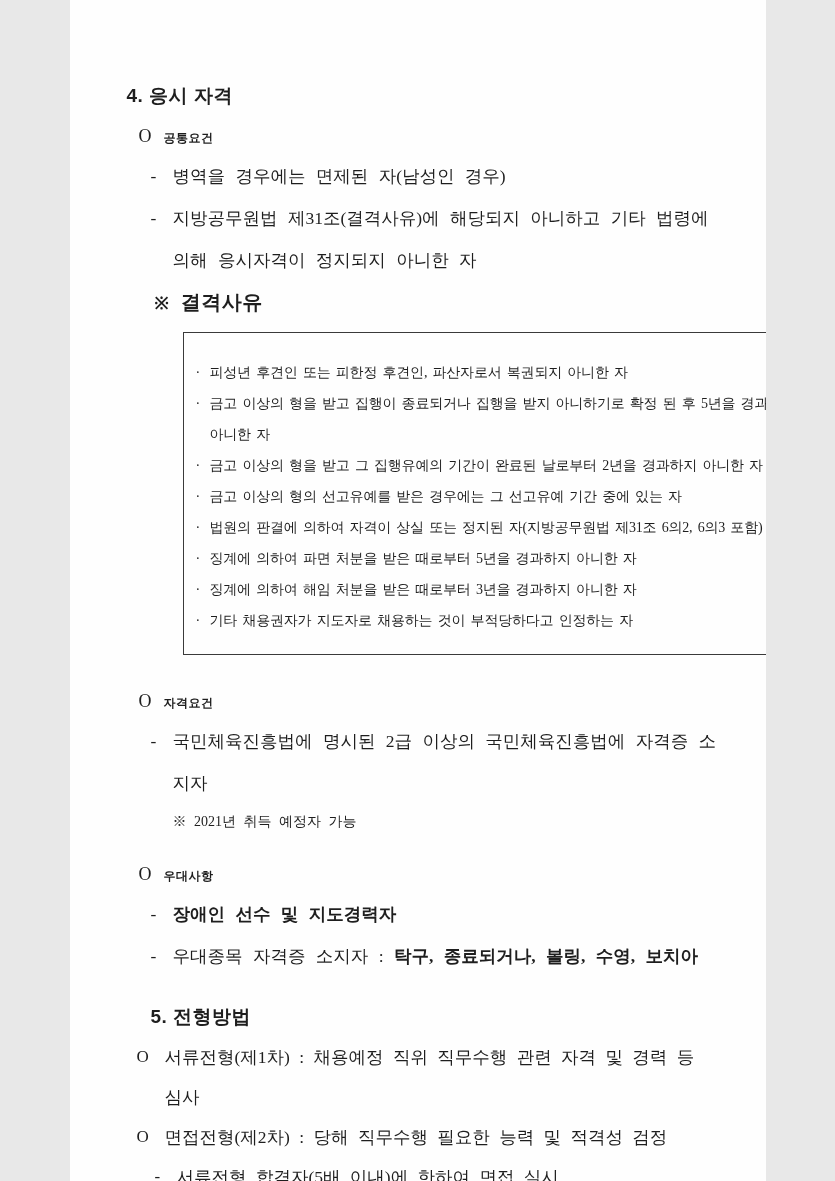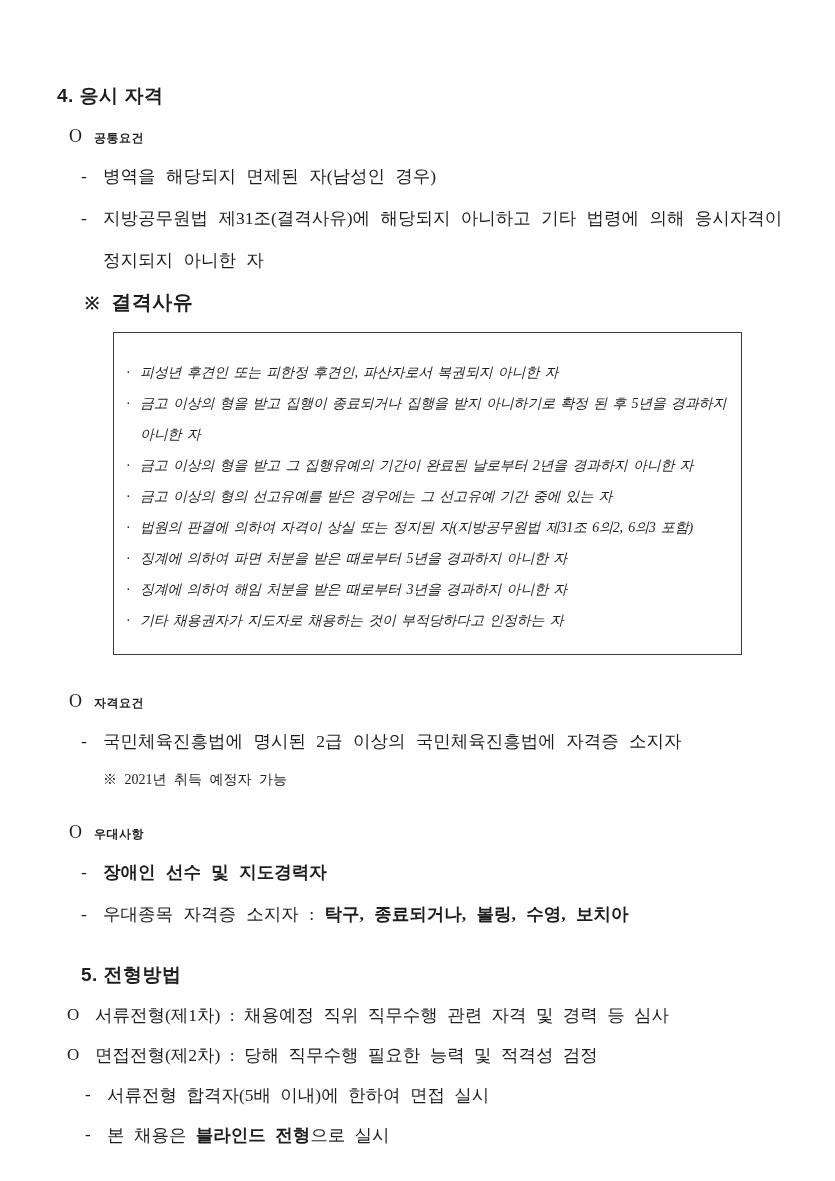--- a/index.html
+++ b/index.html
@@ -1,18 +1,18 @@
 <!DOCTYPE html>
 <html><head>
 <meta charset="utf-8">
 <style>
   html,body{margin:0;padding:0;background:#e8e8e8;}
   .page{
     position:relative;
-    width:835px;height:1181px;
+    width:696px;height:1181px;
     margin:0 auto;
     background:#fefefe;
     color:#1e1e1e;
     font-family:"Liberation Serif", serif;
     overflow:hidden;
     box-sizing:border-box;
   }
   .content{padding:84px 45px 0 57px;box-sizing:border-box;}
 
   
@@ -71,21 +71,21 @@
     padding:24px 12px 18px 12px;
     background:#fefefe;
   }
   .dot-list{list-style:none;margin:0;padding:0;}
   .dot-list li{
     display:flex;align-items:flex-start;
     font-size:14px;line-height:31px;
     word-spacing:2px;letter-spacing:-0.2px;
   }
   .dot-list .dot{flex:0 0 14px;}
-  .dot-list .t{flex:1 1 auto;font-style:italic;}
+  .dot-list .t{flex:1 1 auto;}
 
   
   .small-note{
     margin:2px 0 0 46px;
     font-size:14px;line-height:32px;
     word-spacing:4px;
   }
 
   .em{
     font-weight:700;
@@ -117,21 +117,21 @@
 
     <h2 class="sec-title">4. 응시 자격</h2>
 
     <div class="o-head">
       <span class="obullet">O</span>
       <span class="olabel">공통요건</span>
     </div>
     <ul class="dash-list">
       <li>
         <span class="dash">-</span>
-        <span class="t">병역을 해당되지 면제된 자(남성인 경우)</span>
+        <span class="t">병역을 경우에는 면제된 자(남성인 경우)</span>
       </li>
       <li>
         <span class="dash">-</span>
         <span class="t">지방공무원법 제31조(결격사유)에 해당되지 아니하고 기타 법령에 의해 응시자격이 정지되지 아니한 자</span>
       </li>
     </ul>
 
     <div class="mark-head">
       <span class="mark">※</span>
       <span class="mlabel">결격사유</span>

